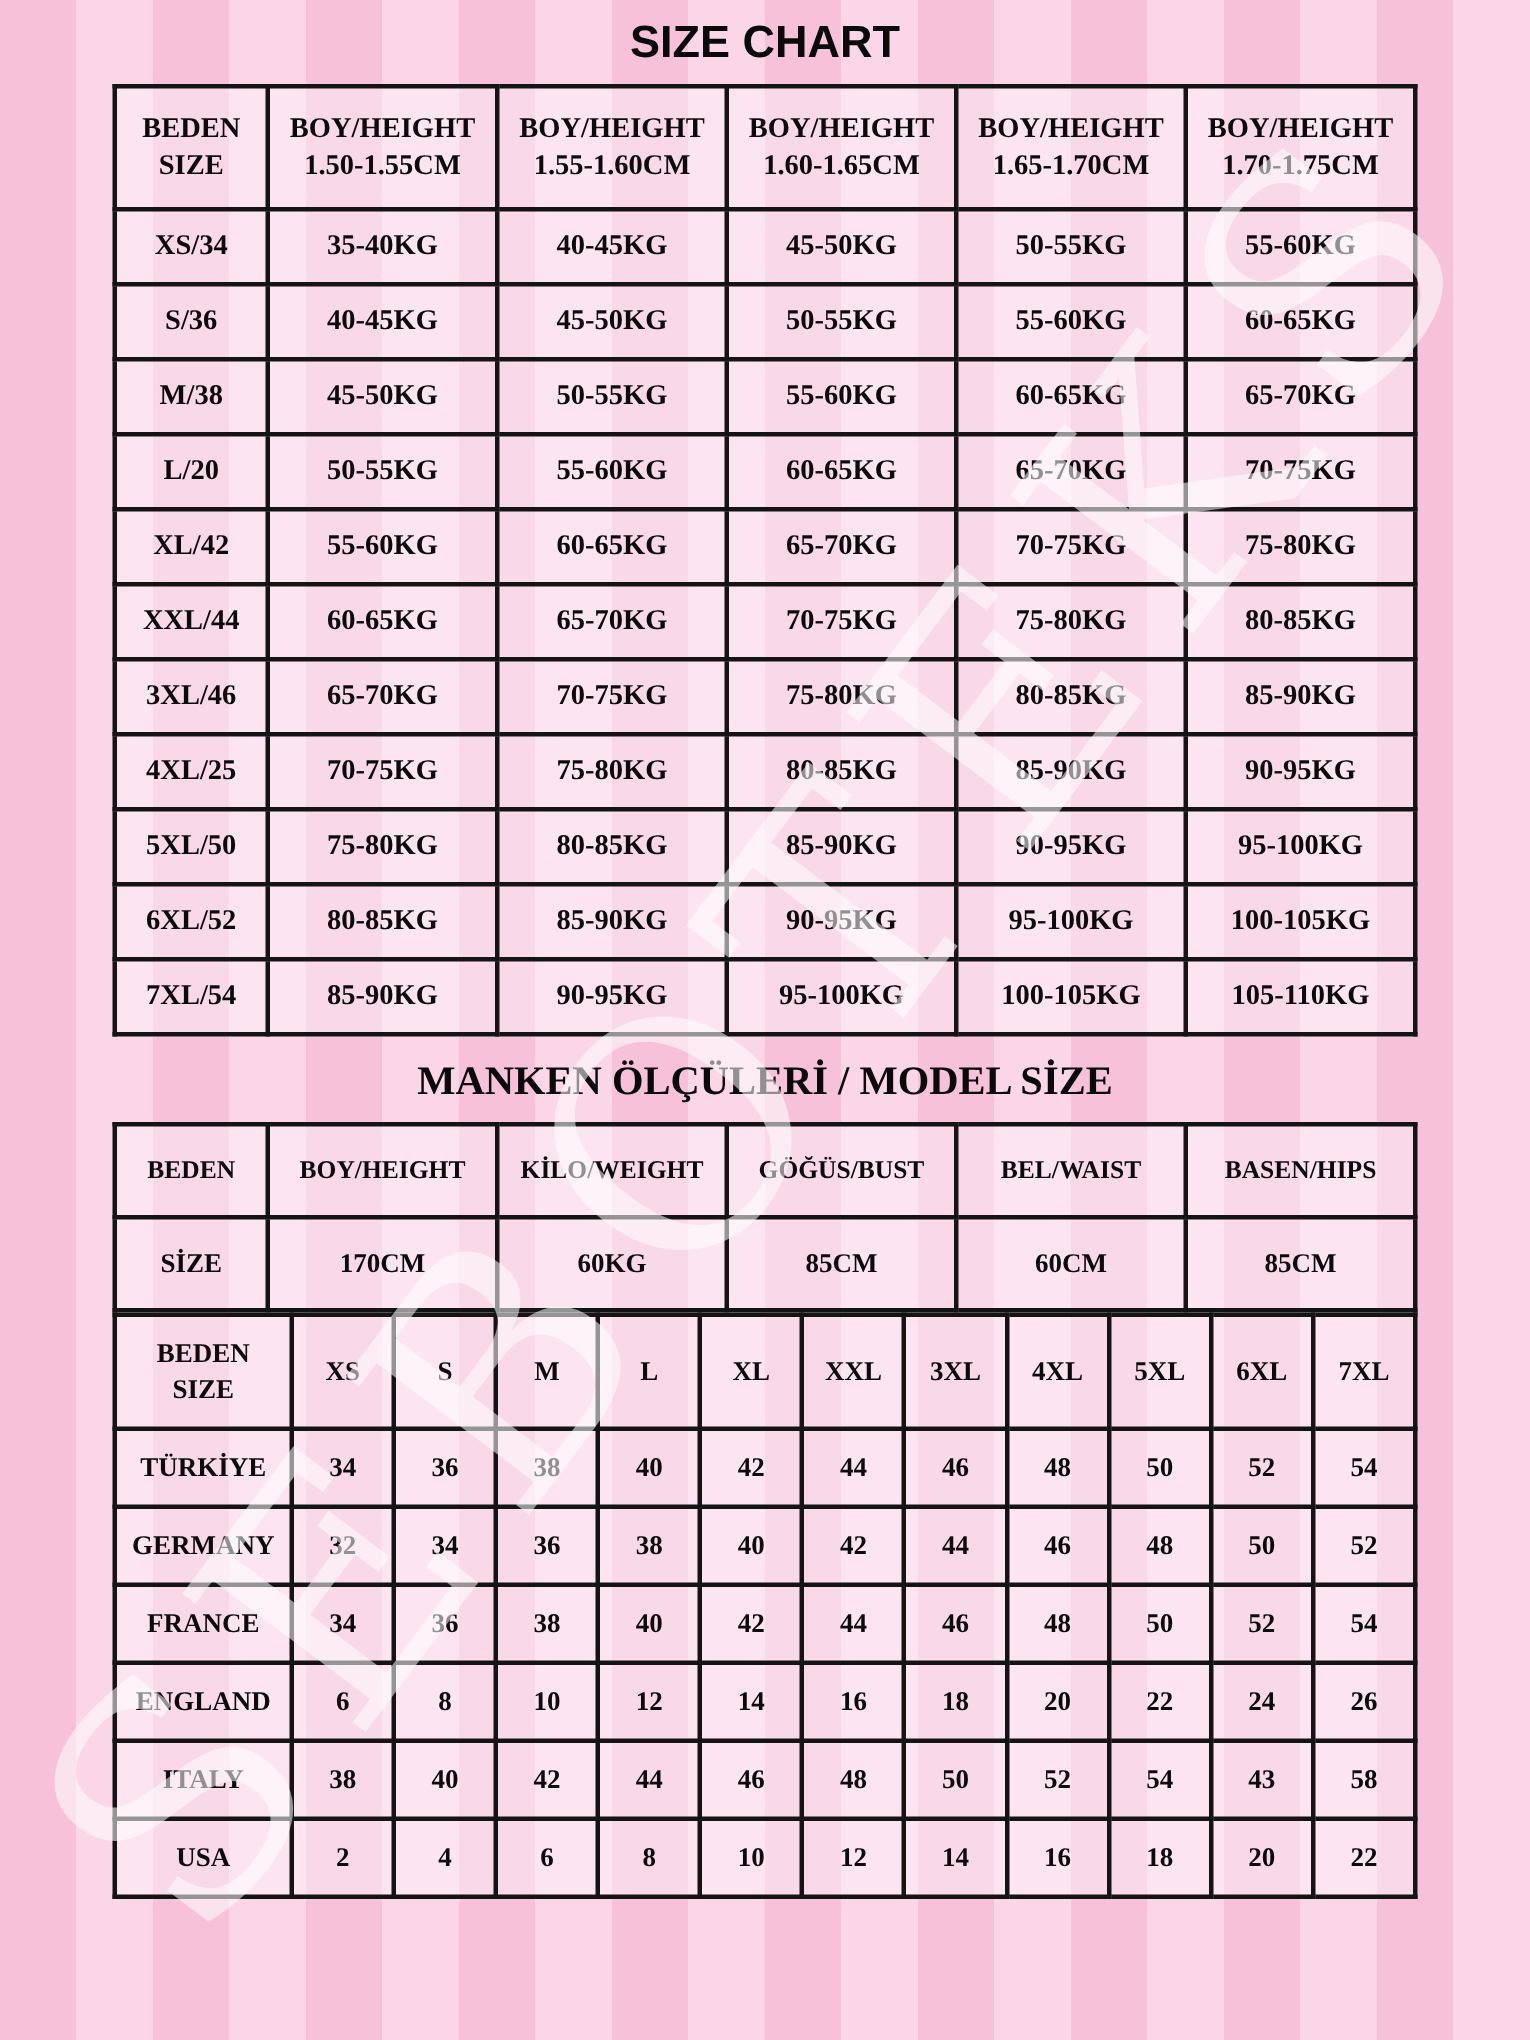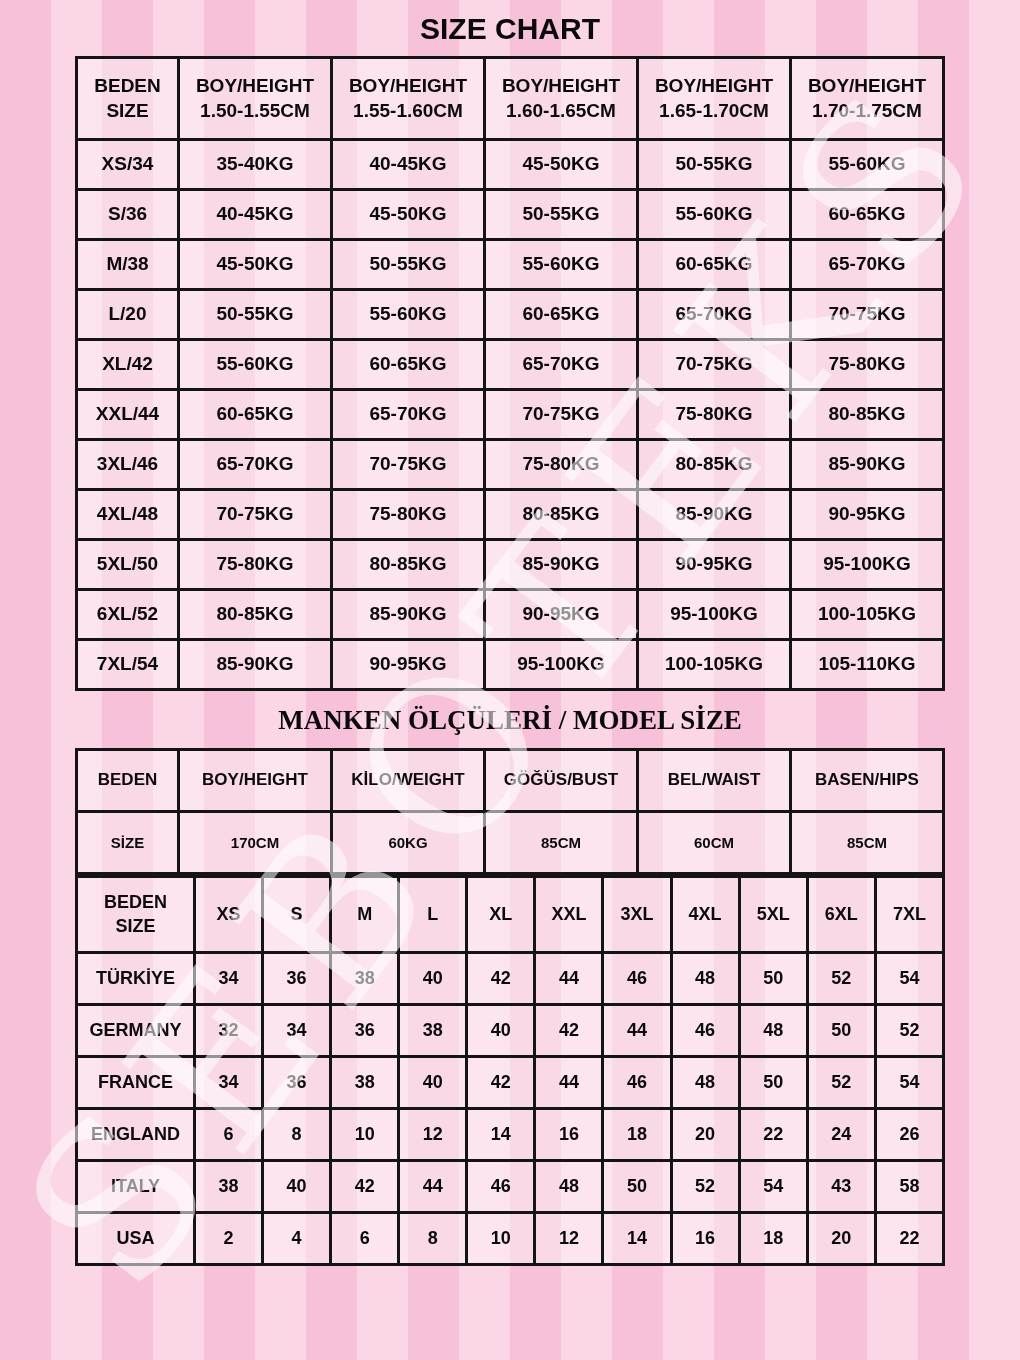--- a/index.html
+++ b/index.html
@@ -58,39 +58,40 @@
     margin: 14px 0 12px 0;
     font-family: Liberation Serif, serif;
   }
   table.tbl {
     border-collapse: collapse;
     width: 870px;
     table-layout: fixed;
     background: rgba(255,255,255,0.38);
     position: relative;
     z-index: 2;
+    font-family: Liberation Serif, serif;
   }
   .tbl th, .tbl td {
     border: 3px solid #141414;
     text-align: center;
     vertical-align: middle;
     font-weight: 700;
     color: #0b0b0b;
     white-space: pre-line;
     line-height: 1.3;
     overflow: hidden;
   }
   
   .tbl-weight { margin-top: 10px; }
   .tbl-weight th { font-size: 19px; height: 82px; }
   .tbl-weight td { font-size: 19px; height: 50px; }
   .tbl-weight th:first-child, .tbl-weight td:first-child { width: 102px; }
   
   .tbl-model th { font-size: 17px; height: 62px; }
-  .tbl-model td { font-size: 15px; height: 62px; }
+  .tbl-model td { font-size: 18px; height: 62px; }
   .tbl-model th:first-child, .tbl-model td:first-child { width: 102px; }
   
   .tbl-intl th { font-size: 18px; height: 76px; }
   .tbl-intl td { font-size: 18px; height: 52px; }
   .tbl-intl th:first-child, .tbl-intl td:first-child { width: 118px; }
 </style>
 </head>
 <body>
 
 <div class="page">
@@ -169,21 +170,21 @@
         </tr>
         <tr>
           <td>3XL/46</td>
           <td>65-70KG</td>
           <td>70-75KG</td>
           <td>75-80KG</td>
           <td>80-85KG</td>
           <td>85-90KG</td>
         </tr>
         <tr>
-          <td>4XL/48</td>
+          <td>4XL/25</td>
           <td>70-75KG</td>
           <td>75-80KG</td>
           <td>80-85KG</td>
           <td>85-90KG</td>
           <td>90-95KG</td>
         </tr>
         <tr>
           <td>5XL/50</td>
           <td>75-80KG</td>
           <td>80-85KG</td>

